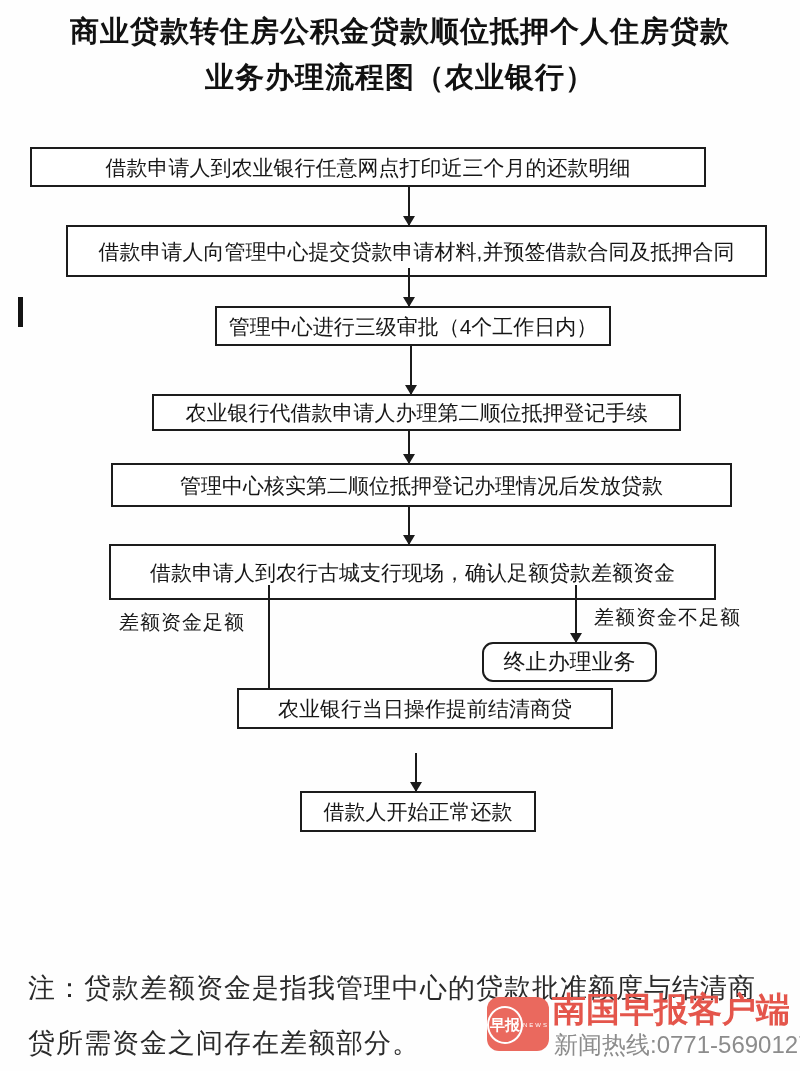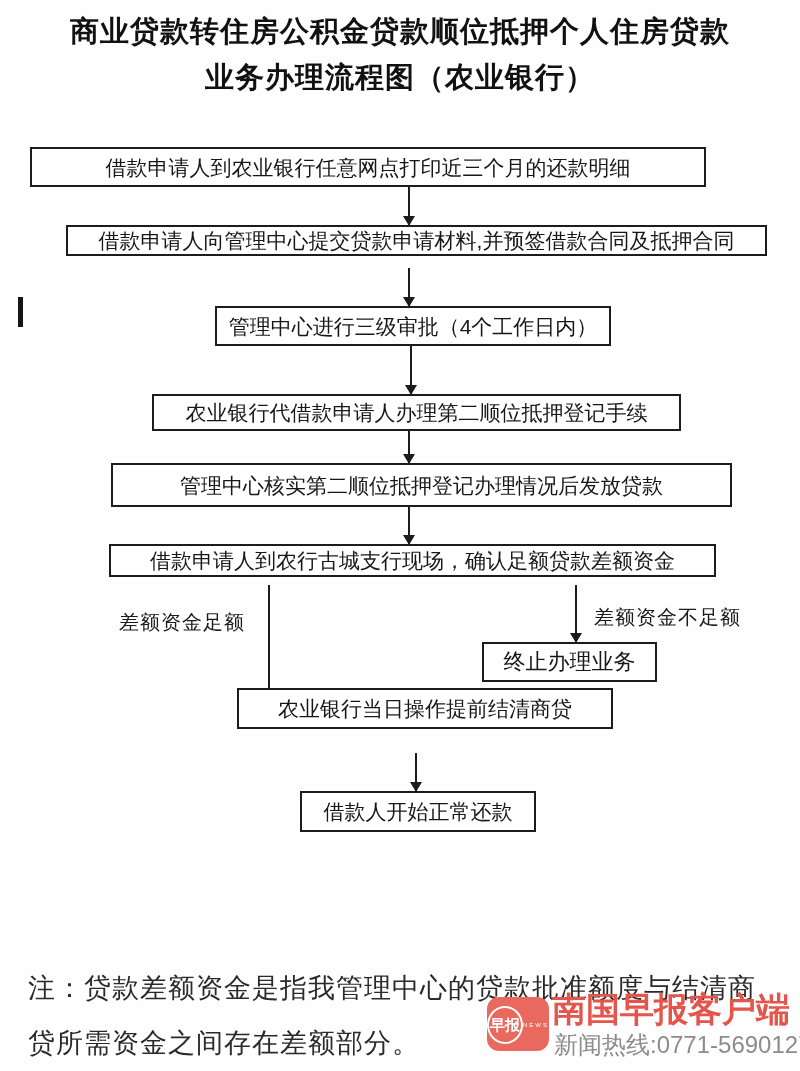--- a/index.html
+++ b/index.html
@@ -99,41 +99,41 @@
 <div class="page">
 
   <div class="title-line title-1">商业贷款转住房公积金贷款顺位抵押个人住房贷款</div>
   <div class="title-line title-2">业务办理流程图（农业银行）</div>
 
   <div class="stray-tick"></div>
 
   <div class="fbox" style="left:30px; top:147px; width:676px; height:40px;">借款申请人到农业银行任意网点打印近三个月的还款明细</div>
   <div class="v-arrow" style="left:408px; top:187px; height:38px;"></div>
 
-  <div class="fbox" style="left:66px; top:225px; width:701px; height:31px;text-align:right;">借款申请人向管理中心提交贷款申请材料,并预签借款合同及抵押合同</div>
+  <div class="fbox" style="left:66px; top:225px; width:701px; height:52px;text-align:right;">借款申请人向管理中心提交贷款申请材料,并预签借款合同及抵押合同</div>
   <div class="v-arrow" style="left:408px; top:268px; height:38px;"></div>
 
   <div class="fbox" style="left:215px; top:306px; width:396px; height:40px;">管理中心进行三级审批（4个工作日内）</div>
   <div class="v-arrow" style="left:410px; top:346px; height:48px;"></div>
 
   <div class="fbox" style="left:152px; top:394px; width:529px; height:37px;">农业银行代借款申请人办理第二顺位抵押登记手续</div>
   <div class="v-arrow" style="left:408px; top:431px; height:32px;"></div>
 
   <div class="fbox" style="left:111px; top:463px; width:621px; height:44px;">管理中心核实第二顺位抵押登记办理情况后发放贷款</div>
   <div class="v-arrow" style="left:408px; top:507px; height:37px;"></div>
 
-  <div class="fbox" style="left:109px; top:544px; width:607px; height:33px;">借款申请人到农行古城支行现场，确认足额贷款差额资金</div>
+  <div class="fbox" style="left:109px; top:544px; width:607px; height:56px;">借款申请人到农行古城支行现场，确认足额贷款差额资金</div>
 
   <div class="branch-label" style="left:119px; top:609px;">差额资金足额</div>
   <div class="v-arrow" style="left:268px; top:585px; height:127px;"></div>
 
   <div class="branch-label" style="left:594px; top:604px;">差额资金不足额</div>
   <div class="v-arrow" style="left:575px; top:585px; height:57px;"></div>
 
-  <div class="fbox" style="left:482px; top:642px; width:175px; height:40px; font-size:22px;">终止办理业务</div>
+  <div class="fbox" style="left:482px; top:642px; width:175px; height:40px; font-size:22px;border-radius:11px;">终止办理业务</div>
 
   <div class="fbox" style="left:202px; top:688px; width:376px; height:41px;margin-left:35px;">农业银行当日操作提前结清商贷</div>
   <div class="v-arrow" style="left:415px; top:753px; height:38px;"></div>
 
   <div class="fbox" style="left:300px; top:791px; width:236px; height:41px;">借款人开始正常还款</div>
 
   <div class="note-line note-1">注：贷款差额资金是指我管理中心的贷款批准额度与结清商</div>
   <div class="note-line note-2">贷所需资金之间存在差额部分。</div>
 
   <div class="logo-icon">

